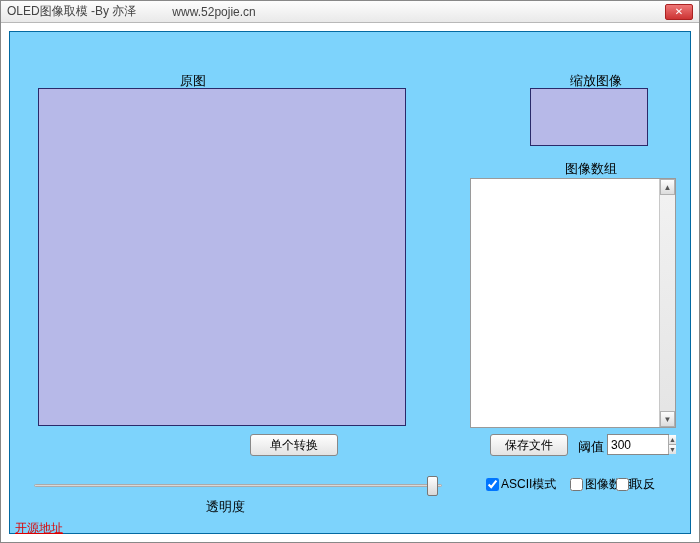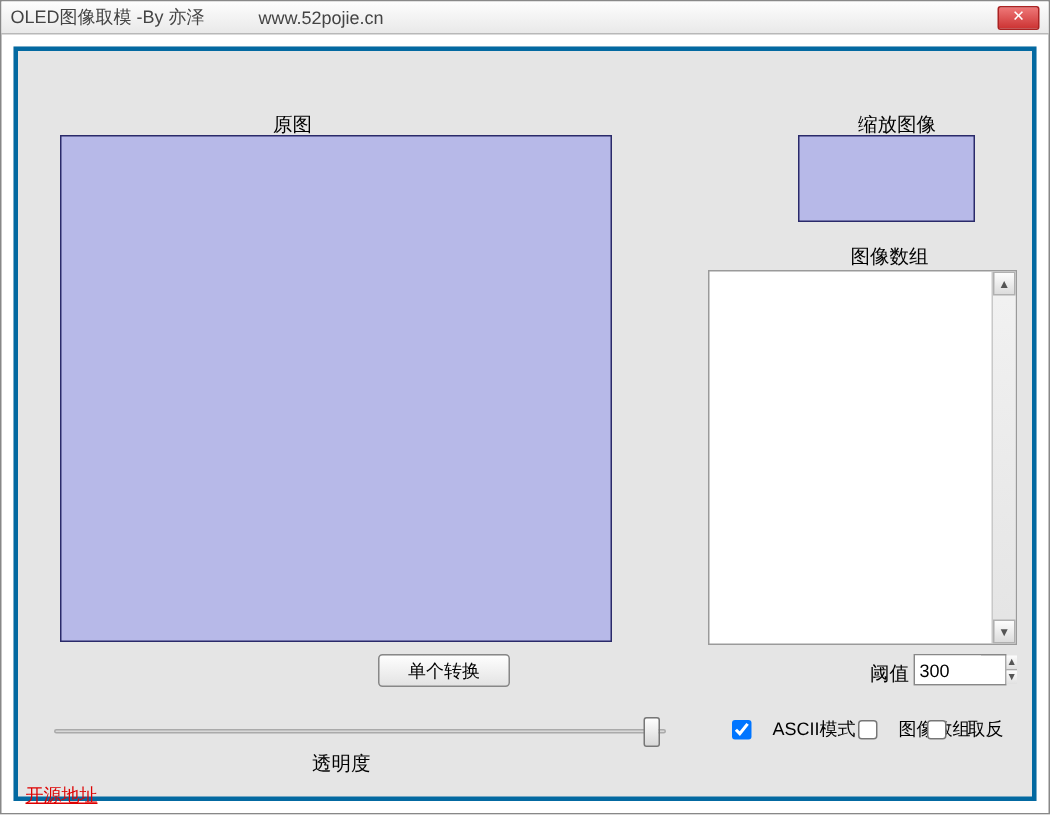--- a/index.html
+++ b/index.html
@@ -39,22 +39,22 @@
     display:flex; align-items:center; justify-content:center;
     color:#fff; font-size:10px; line-height:1;
   }
   .client {
     position:absolute;
     top:22px; left:0; right:0; bottom:0;
     padding:8px;
   }
   .panel {
     width:100%; height:100%;
-    background:#e5e5e5;
-    border:3px solid #0369a1;
+    background:#7dd3fc;
+    border:1px solid #0369a1;
     position:relative;
     text-decoration:underline;
   }
   .label {
     position:absolute;
     font-size:13px;
     color:#000;
   }
   .orig-label { left:170px; top:40px; }
   .scaled-label { left:560px; top:40px; }
@@ -151,21 +151,21 @@
     width:11px; height:20px;
     background:linear-gradient(#fefefe,#d8d8d8);
     border:1px solid #777; border-radius:2px;
   }
   .opacity-label { left:196px; top:466px; }
 
   .chk {
     position:absolute;
     top:444px;
     font-size:12px;
-    display:flex; align-items:center; gap:14px;
+    display:flex; align-items:center; gap:2px;
     color:#000;
   }
   .chk input { width:13px; height:13px; margin:0; }
   .chk-ascii { left:476px; }
   .chk-font  { left:560px; }
   .chk-inv   { left:606px; }
 
   .link {
     position:absolute;
     left:5px; top:488px;
@@ -195,20 +195,21 @@
 
       <div class="label array-label">图像数组</div>
       <div class="array-box">
         <div class="array-scroll">
           <div class="btn up">▲</div>
           <div class="btn down">▼</div>
         </div>
       </div>
 
       <div class="winbtn btn-single">单个转换</div>
+      <div class="winbtn btn-save">保存文件</div>
 
       <div class="label thresh-label">阈值</div>
       <div class="spin">
         <input type="text" value="300" style="">
         <div class="arrows">
           <div>▲</div>
           <div>▼</div>
         </div>
       </div>
 

